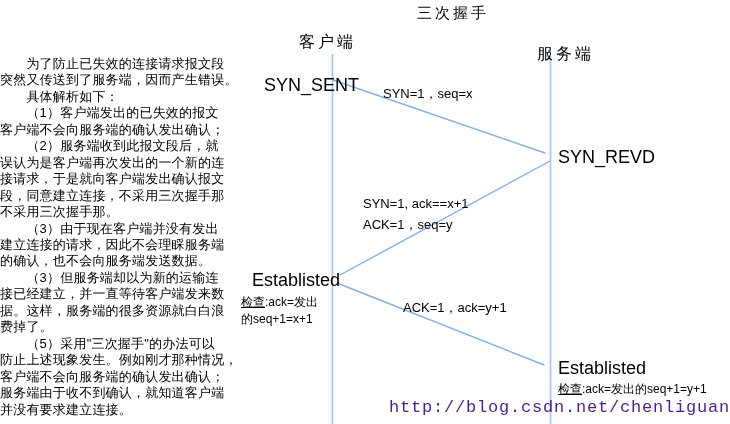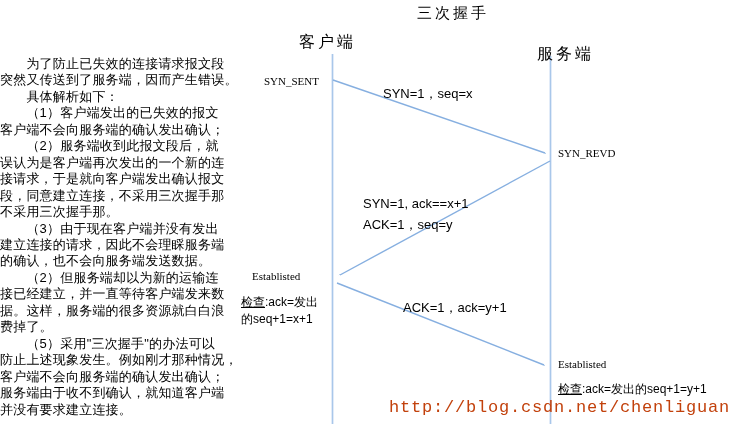--- a/index.html
+++ b/index.html
@@ -4,26 +4,26 @@
 <style>
   html,body{margin:0;padding:0;background:#fff;}
   .canvas{position:relative;width:730px;height:424px;background:#ffffff;overflow:hidden;
           font-family:"Liberation Sans","DejaVu Sans",sans-serif;color:#000;}
   .abs{position:absolute;white-space:nowrap;}
   .title{font-size:15px;letter-spacing:3px;font-weight:400;z-index:2;}
   .lifeline-label{font-size:16px;letter-spacing:3px;z-index:2;}
   .lefttext{position:absolute;left:0;top:56px;width:258px;font-size:13px;line-height:16.45px;
             letter-spacing:0.2px;z-index:2;}
   .lefttext div{white-space:nowrap;}
-  .state{font-size:11px;z-index:2;font-family:Liberation Serif, serif;}
+  .state{font-size:18px;z-index:2;}
   .msg{font-size:13px;z-index:2;}
   .check{font-size:12px;line-height:17px;z-index:2;}
   .ul{text-decoration:underline;}
   .watermark{font-family:"Liberation Mono","DejaVu Sans Mono",monospace;font-size:17px;
-             letter-spacing:0.8px;color:#c2410c;z-index:1;}
+             letter-spacing:0.8px;color:#4c1d95;z-index:1;}
   svg.overlay{position:absolute;left:0;top:0;z-index:0;}
 </style>
 </head>
 <body>
 
 <div class="canvas">
 
   <svg class="overlay" width="730" height="424" viewBox="0 0 730 424">
     <defs>
       <marker id="arrowV" markerWidth="14" markerHeight="12" refX="0" refY="0" orient="auto" markerUnits="userSpaceOnUse">
@@ -48,21 +48,21 @@
     <div>　　（1）客户端发出的已失效的报文</div>
     <div>客户端不会向服务端的确认发出确认；</div>
     <div>　　（2）服务端收到此报文段后，就</div>
     <div>误认为是客户端再次发出的一个新的连</div>
     <div>接请求，于是就向客户端发出确认报文</div>
     <div>段，同意建立连接，不采用三次握手那</div>
     <div>不采用三次握手那。</div>
     <div>　　（3）由于现在客户端并没有发出</div>
     <div>建立连接的请求，因此不会理睬服务端</div>
     <div>的确认，也不会向服务端发送数据。</div>
-    <div>　　（2）但服务端却以为新的运输连</div>
+    <div>　　（3）但服务端却以为新的运输连</div>
     <div>接已经建立，并一直等待客户端发来数</div>
     <div>据。这样，服务端的很多资源就白白浪</div>
     <div>费掉了。</div>
     <div>　　（5）采用"三次握手"的办法可以</div>
     <div>防止上述现象发生。例如刚才那种情况，</div>
     <div>客户端不会向服务端的确认发出确认；</div>
     <div>服务端由于收不到确认，就知道客户端</div>
     <div>并没有要求建立连接。</div>
   </div>
 

